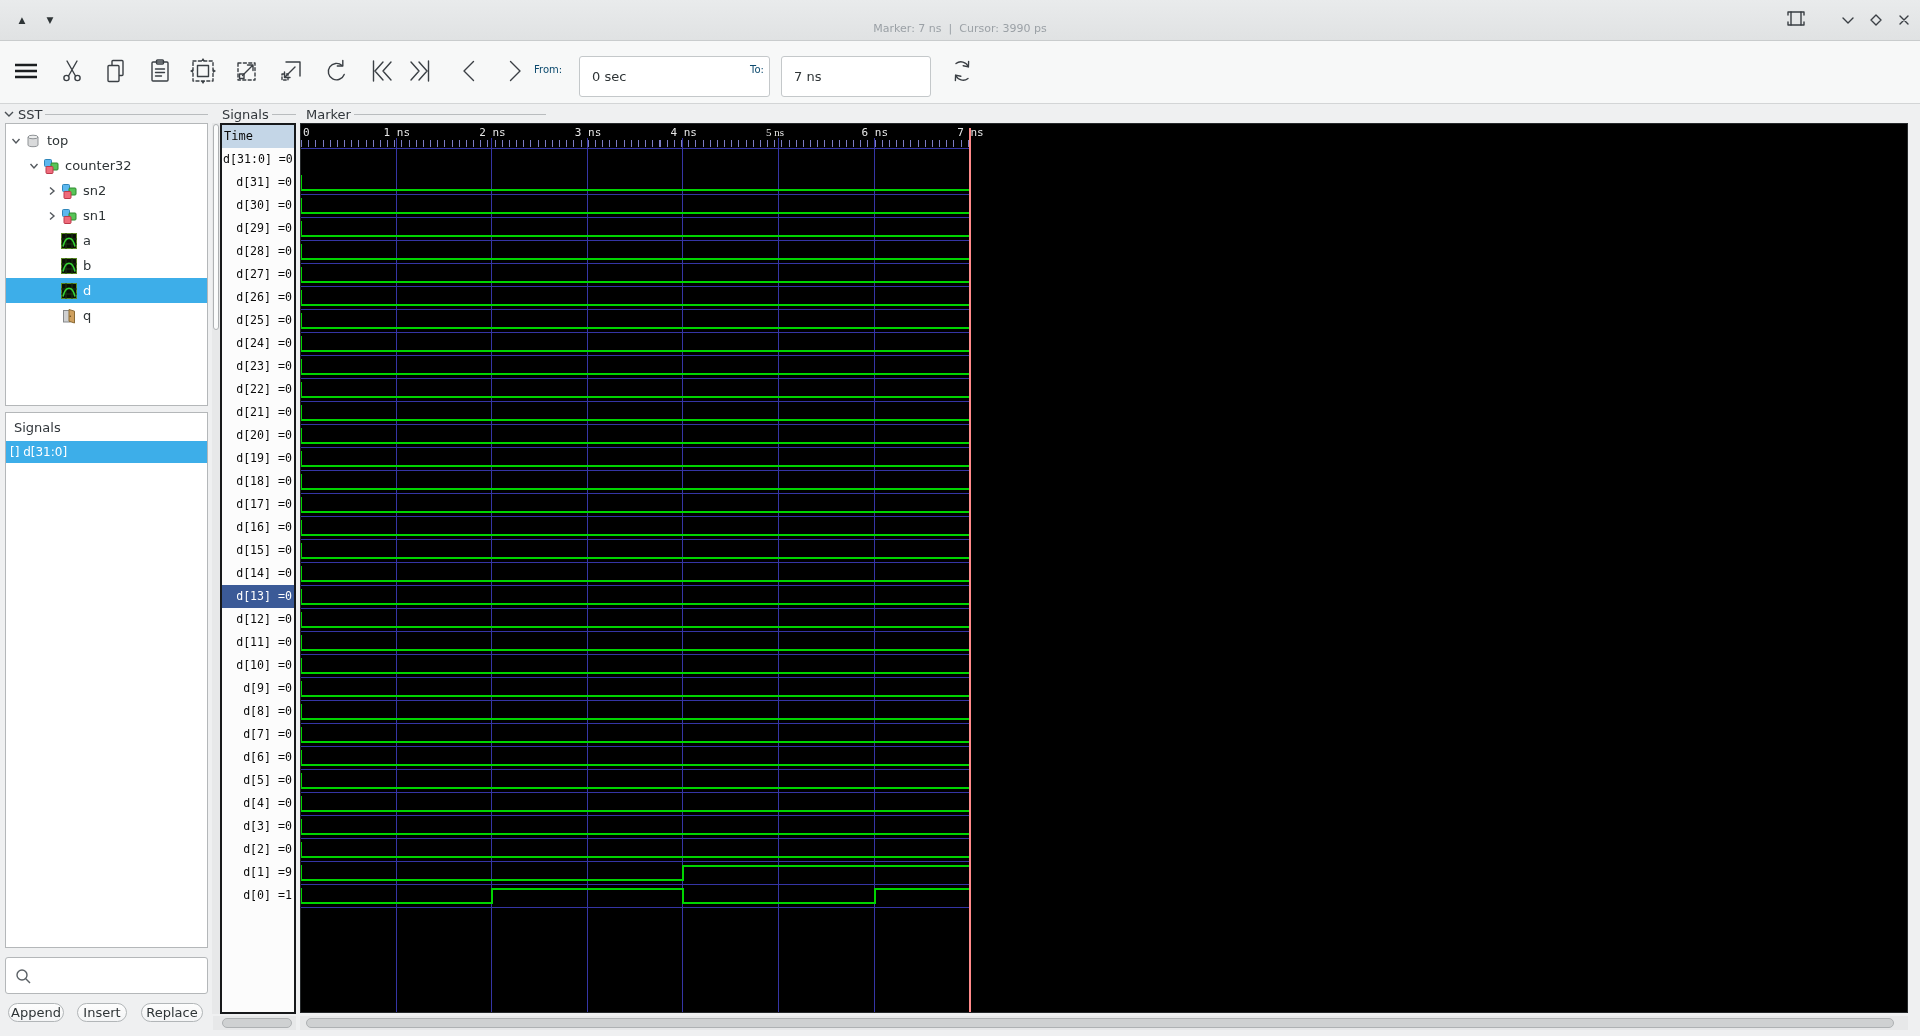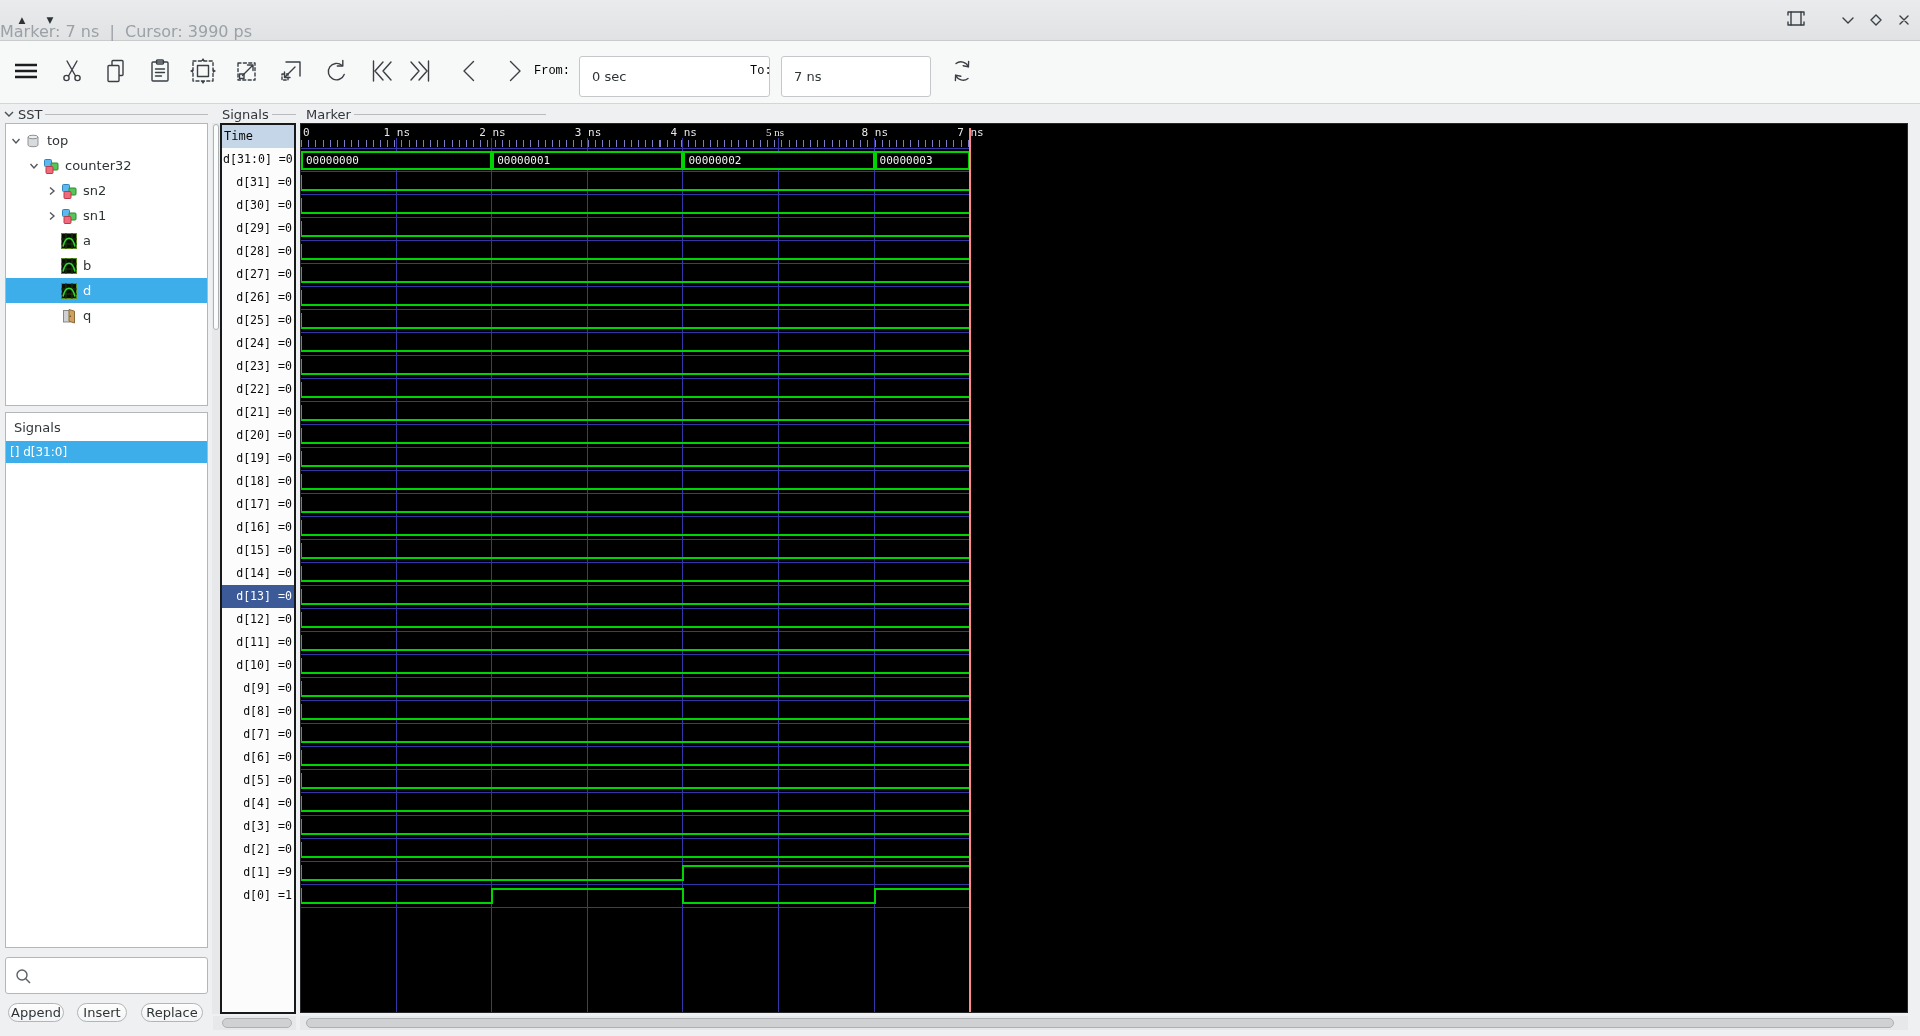--- a/index.html
+++ b/index.html
@@ -3,29 +3,29 @@
 <meta charset="utf-8">
 <style>
   html,body{margin:0;padding:0;background:#8d9093;}
   #app{position:relative;width:1920px;height:1036px;background:#eff0f1;overflow:hidden;
        font-family:"DejaVu Sans",sans-serif;-webkit-font-smoothing:antialiased;}
   .abs{position:absolute;}
   
   .titlebar{left:0;top:0;width:1920px;height:40px;background:linear-gradient(#e9ebec,#e0e2e3);
             border-bottom:1px solid #c9cccd;}
   .title{left:0;top:5px;width:100%;text-align:center;font-size:13px;color:#31363b;}
-  .subtitle{left:0;top:22px;width:100%;font-size:16px;color:#9ba1a6;}
+  .subtitle{left:0;top:22px;width:100%;text-align:center;font-size:11px;color:#9ba1a6;}
   .tri-btn{top:9px;width:28px;height:22px;font-size:9px;color:#2e3436;text-align:center;line-height:22px;cursor:default;}
   .winbtn{top:8px;width:24px;height:24px;}
   .winbtn svg{width:24px;height:24px;}
   
   .toolbar{left:0;top:41px;width:1920px;height:62px;background:#f7f8f8;border-bottom:1px solid #d3d5d6;}
   .tbtn{top:16px;width:28px;height:28px;}
   .tbtn svg{width:28px;height:28px;}
-  .tlabel{top:23px;font-size:12px;color:#000000;font-family:Liberation Mono, monospace;}
+  .tlabel{top:23px;font-size:10px;color:#0c4a6e;}
   .tinput{top:15px;height:41px;background:#fff;border:1px solid #c4c8ca;border-radius:3px;
           font-size:13px;color:#2e3436;padding:0 12px;box-sizing:border-box;font-family:"DejaVu Sans",sans-serif;}
   
   .flabel{font-size:13px;color:#31363b;display:flex;align-items:center;height:16px;}
   .flabel .line{flex:1;height:1px;background:#b9bcbe;margin-left:3px;}
   
   .panelbox{background:#fff;border:1px solid #b4b7b9;box-sizing:border-box;}
   .trow{display:flex;align-items:center;height:25px;font-size:13px;color:#2e3436;white-space:nowrap;}
   .trow.tsel{background:#3daee9;color:#fff;}
   .chev{width:15px;height:12px;display:inline-block;flex:none;}
@@ -359,39 +359,24 @@
       <div class="vgrid" style="left: 285.8px;"></div>
       <div class="vgrid" style="left: 381.4px;"></div>
       <div class="vgrid" style="left: 477px;"></div>
       <div class="vgrid" style="left: 572.6px;"></div>
       <div class="tl-text" style="left: 2px;">0</div>
       <div class="tl-text" style="left: 82.6px;">1 ns</div>
       <div class="tl-text" style="left: 178.2px;">2 ns</div>
       <div class="tl-text" style="left: 273.8px;">3 ns</div>
       <div class="tl-text" style="left: 369.4px;">4 ns</div>
       <div class="tl-text" style="left: 465px; font-family: Liberation Serif, serif;">5 ns</div>
-      <div class="tl-text" style="left: 560.6px;">8 ns</div>
+      <div class="tl-text" style="left: 560.6px;">6 ns</div>
       <div class="tl-text" style="left: 656.2px;">7 ns</div>
       <div class="tickstrip"></div>
       <div class="hsep" style="top: 24px;"></div>
-      <div class="wrow" style="top: 25px;">
-        <div class="busbox" style="left: 0px; width: 191.2px;">
-          <span>00000000</span>
-        </div>
-        <div class="busbox" style="left: 191.2px; width: 191.2px;">
-          <span>00000001</span>
-        </div>
-        <div class="busbox" style="left: 382.4px; width: 191.2px;">
-          <span>00000002</span>
-        </div>
-        <div class="busbox" style="left: 573.6px; width: 95.6px;">
-          <span>00000003</span>
-        </div>
-        <div class="rowsep"></div>
-      </div>
       <div class="wrow" style="top: 48px;">
         <div class="rowsep"></div>
         <div class="lt"></div>
         <div class="hl" style="left: 0px; width: 669.2px; top: 17px;"></div>
       </div>
       <div class="wrow" style="top: 71px;">
         <div class="rowsep"></div>
         <div class="lt"></div>
         <div class="hl" style="left: 0px; width: 669.2px; top: 17px;"></div>
       </div>

